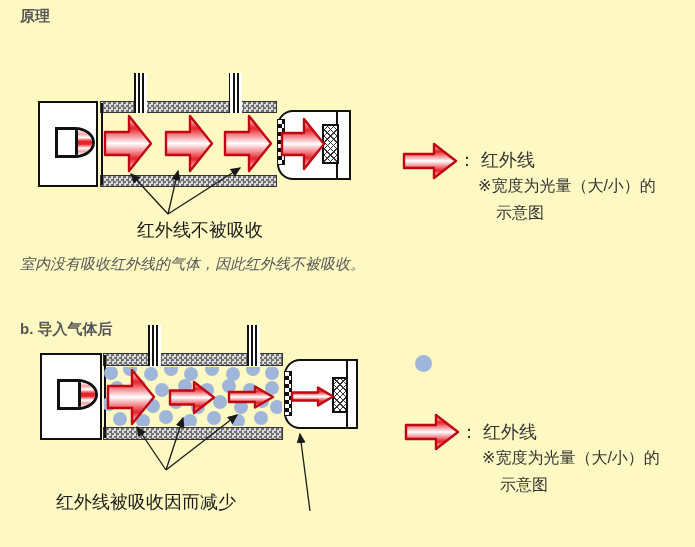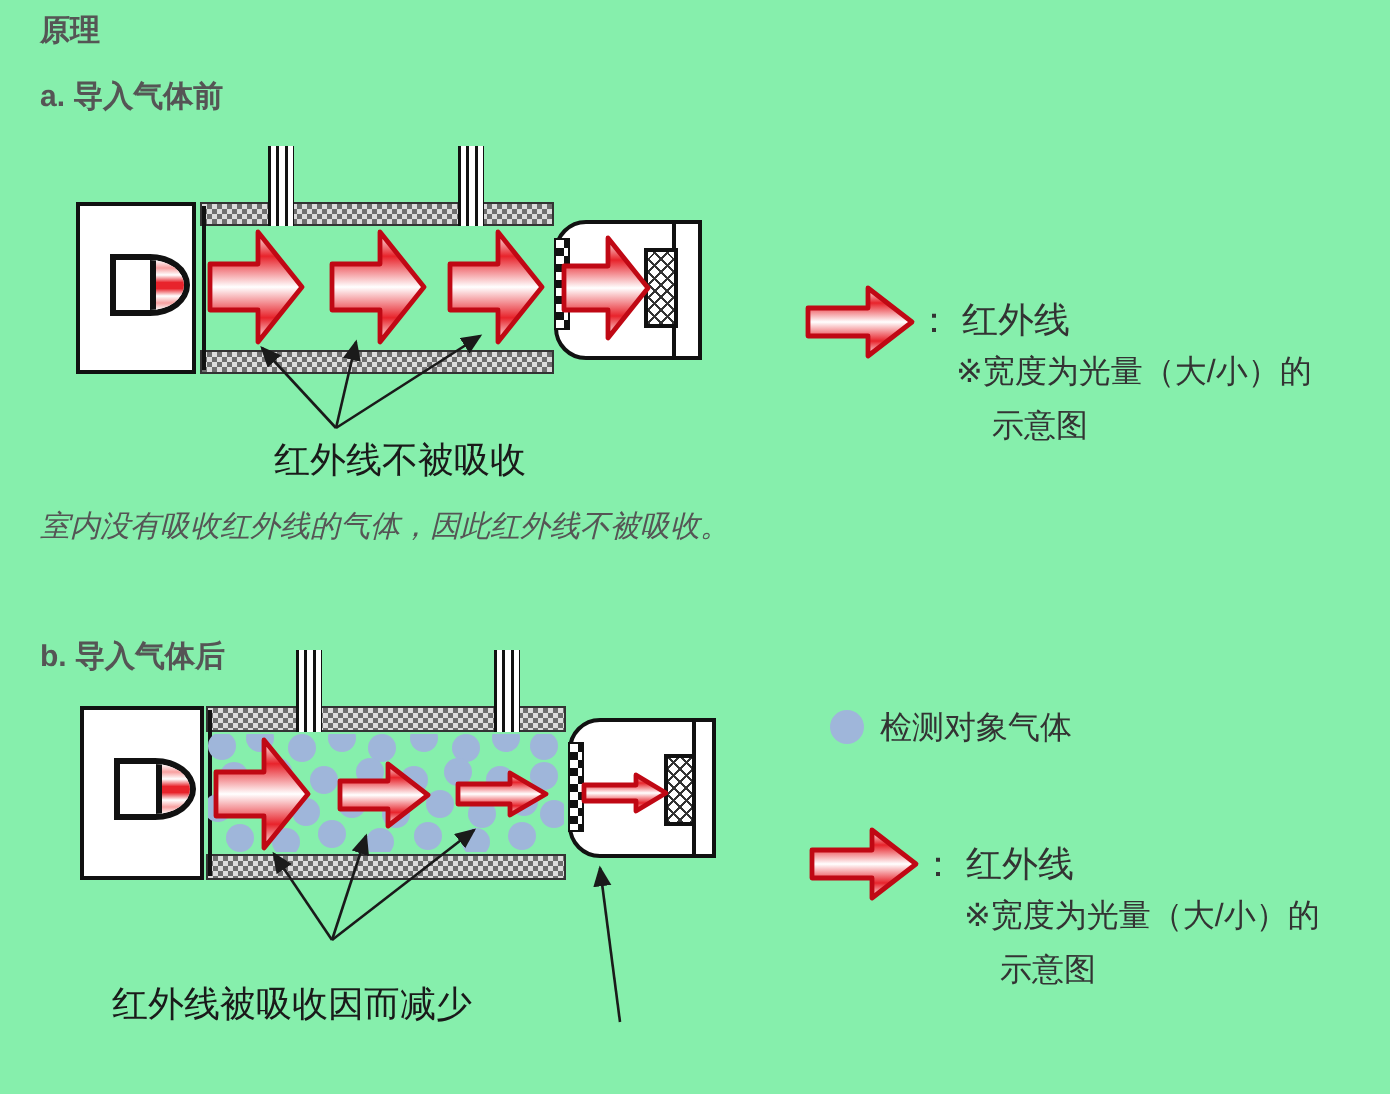--- a/index.html
+++ b/index.html
@@ -1,16 +1,16 @@
 <!DOCTYPE html>
 <html style="--gas-blue: #9fb6da;"><head>
 <meta charset="utf-8">
 <style>
   html,body{margin:0;padding:0;background:#fff;}
-  .page{position:relative;width:695px;height:547px;background:#86efac;
+  .page{position:relative;width:695px;height:547px;background:#fef9c3;
         font-family:"Liberation Sans","DejaVu Sans",sans-serif;overflow:hidden;}
   .abs{position:absolute;}
   .h{color:#555;font-weight:bold;font-size:15px;line-height:1.2;}
   .para{color:#555;font-size:15px;line-height:1.3;font-style:italic;}
   .dlabel{color:#1a1a1a;font-size:18px;white-space:nowrap;}
   .dlabel2{color:#1a1a1a;font-size:17px;white-space:nowrap;}
   .ltext{color:#333;font-size:18px;white-space:nowrap;}
   .lnote{color:#333;font-size:16px;white-space:nowrap;}
   .box{border:2px solid #111;background:#fff;box-sizing:border-box;}
   .housing{border:2px solid #111;background:#fff;box-sizing:border-box;border-radius:16px 0 0 16px;}
@@ -36,21 +36,20 @@
   .ann{stroke:#1a1a1a;stroke-width:1.3;fill:none;}
   .dot{fill:var(--gas-blue,#9fb6da);}
   .txt{z-index:8;}
 </style>
 </head>
 <body>
 
 <div class="page">
 
   <div class="abs h txt" style="left:20px;top:7px;">原理</div>
-  <div class="abs h txt" style="left:20px;top:40px;">a. 导入气体前</div>
   <div class="abs para txt" style="left:20px;top:254px;">室内没有吸收红外线的气体，因此红外线不被吸收。</div>
   <div class="abs h txt" style="left:20px;top:287px;margin-top:33px;">b. 导入气体后</div>
 
   <div>
 
     <div class="abs housing" style="left:277px;top:110px;width:74px;height:70px;"></div>
     <div class="abs vline" style="left:336px;top:112px;width:2px;height:66px;"></div>
     <div class="abs xhatch" style="left:322px;top:124px;width:17px;height:40px;"></div>
 
     <div class="abs wall" style="left:100px;top:101px;width:177px;height:12px;"></div>
@@ -91,21 +90,20 @@
     <div class="abs pipe" style="left:148px;top:325px;width:13px;height:41px;"></div>
     <div class="abs pipe" style="left:247px;top:325px;width:13px;height:41px;"></div>
   </div>
   <div class="abs dlabel txt" style="left:56px;top:490px;">红外线被吸收因而减少</div>
 
   <div class="abs ltext txt" style="left:458px;top:148px;">： 红外线</div>
   <div class="abs lnote txt" style="left:478px;top:176px;">※宽度为光量（大/小）的</div>
   <div class="abs lnote txt" style="left:496px;top:203px;">示意图</div>
 
   <div class="abs legend-dot" style="left:415px;top:355px;width:17px;height:17px;"></div>
-  <div class="abs lnote txt" style="left:440px;top:354px;">检测对象气体</div>
   <div class="abs ltext txt" style="left:460px;top:420px;">： 红外线</div>
   <div class="abs lnote txt" style="left:482px;top:448px;">※宽度为光量（大/小）的</div>
   <div class="abs lnote txt" style="left:500px;top:475px;">示意图</div>
 
   <svg class="overlay" width="695" height="547" viewBox="0 0 695 547">
     <defs>
       <linearGradient id="irg" x1="0" y1="0" x2="0" y2="1">
         <stop offset="0" stop-color="#ffffff"></stop>
         <stop offset="0.22" stop-color="#e8232b"></stop>
         <stop offset="0.5" stop-color="#ffffff"></stop>

